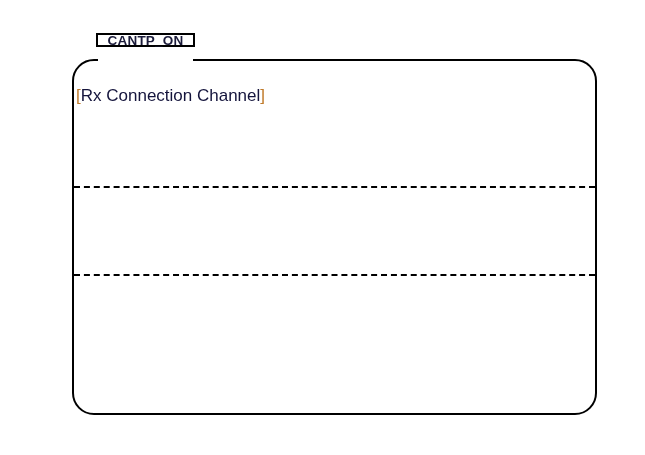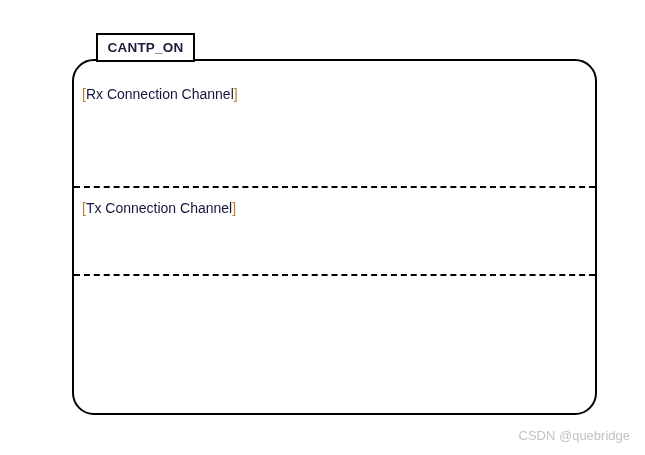--- a/index.html
+++ b/index.html
@@ -30,21 +30,21 @@
     border-radius: 22px;
     background: #ffffff;
   }
 
   
   #state-tab {
     position: absolute;
     left: 96px;
     top: 33px;
     width: 99px;
-    height: 29px;
+    height: 14px;
     box-sizing: border-box;
     border: 2px solid #000000;
     background: #ffffff;
     z-index: 3;
     display: flex;
     align-items: center;
     justify-content: center;
   }
   #state-tab .tab-label {
     font-size: 13.5px;
@@ -81,23 +81,23 @@
     left: 0;
     width: 100%;
     height: 0;
     border-top: 2px dashed #000000;
   }
   #divider-1 { top: 125px; }
   #divider-2 { top: 213px; }
 
   .region-label {
     position: absolute;
-    left: 8px;
+    left: 2px;
     top: 24px;
-    font-size: 14px;
+    font-size: 17px;
     color: #14143c;
     white-space: nowrap;
     text-align: center;
   }
   #region-rx .region-label    { top: 25px; }
   #region-tx .region-label    { top: 14px; }
   #region-other .region-label { top: 15px; }
 
   .bracket { color: #c07a2a; }
 
@@ -119,32 +119,26 @@
   <div id="state-box">
 
     <div class="region" id="region-rx">
       <div class="region-label">
         <span class="bracket">[</span><span>Rx Connection Channel</span><span class="bracket">]</span>
       </div>
     </div>
 
     <div class="region-divider" id="divider-1"></div>
 
-    <div class="region" id="region-tx">
-      <div class="region-label">
-        <span class="bracket">[</span><span>Tx Connection Channel</span><span class="bracket">]</span>
-      </div>
-    </div>
 
     <div class="region-divider" id="divider-2"></div>
 
 
   </div>
 
   <div id="tab-notch"></div>
 
   <div id="state-tab">
     <span class="tab-label">CANTP_ON</span>
   </div>
 
-  <div id="watermark">CSDN @quebridge</div>
 
 </div>
 
 </body></html>

